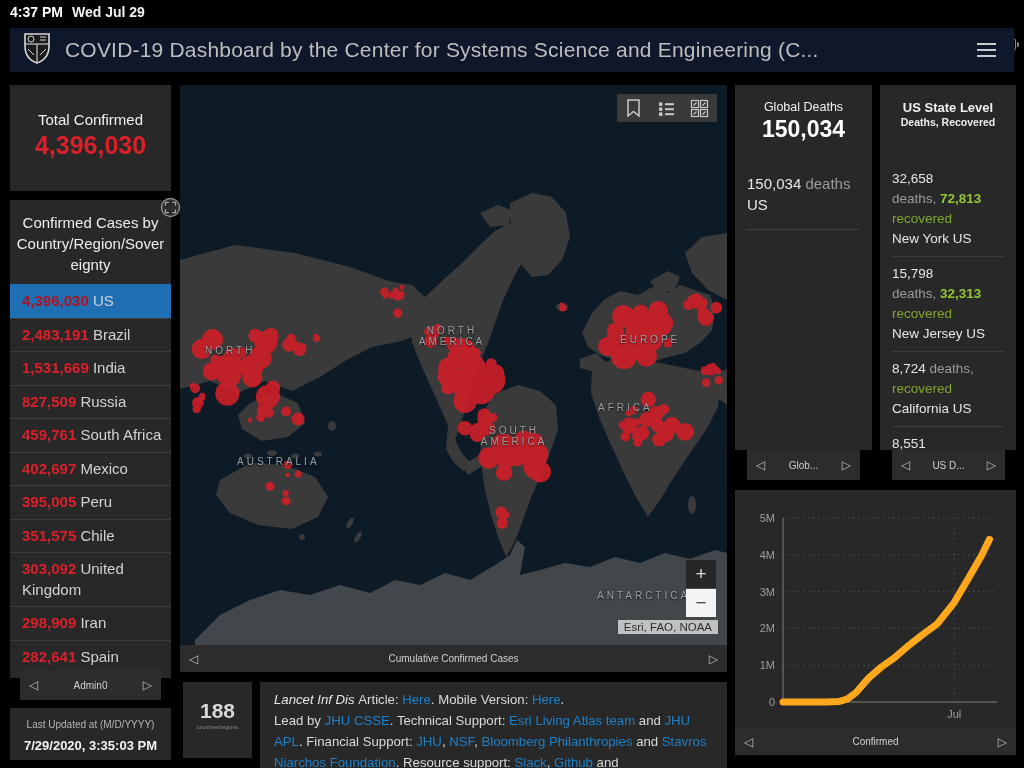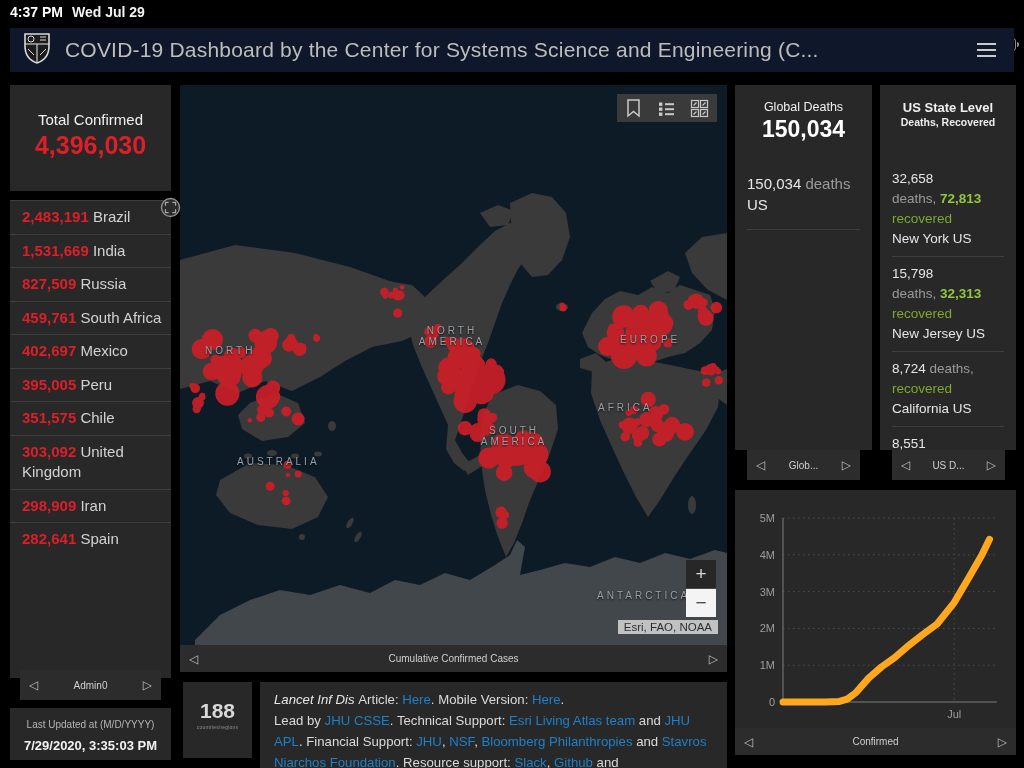--- a/index.html
+++ b/index.html
@@ -143,21 +143,23 @@
       </div>
   </div>
 
   <div id="p-total" class="panel">
     <div class="lab">Total Confirmed</div>
     <div class="val">4,396,030</div>
   </div>
 
   <div id="p-countries" class="panel" style="background:transparent;">
     <div class="inner">
+      <div id="cp-title">Confirmed Cases by Country/Region/Sovereignty</div>
       <div id="country-list">
+          <div class="crow sel"><span class="cnum">4,396,030</span><span class="cname"> US</span></div>
           <div class="crow"><span class="cnum">2,483,191</span><span class="cname"> Brazil</span></div>
           <div class="crow"><span class="cnum">1,531,669</span><span class="cname"> India</span></div>
           <div class="crow"><span class="cnum">827,509</span><span class="cname"> Russia</span></div>
           <div class="crow"><span class="cnum">459,761</span><span class="cname"> South Africa</span></div>
           <div class="crow"><span class="cnum">402,697</span><span class="cname"> Mexico</span></div>
           <div class="crow"><span class="cnum">395,005</span><span class="cname"> Peru</span></div>
           <div class="crow"><span class="cnum">351,575</span><span class="cname"> Chile</span></div>
           <div class="crow"><span class="cnum">303,092</span><span class="cname"> United Kingdom</span></div>
           <div class="crow"><span class="cnum">298,909</span><span class="cname"> Iran</span></div>
           <div class="crow"><span class="cnum">282,641</span><span class="cname"> Spain</span></div>

